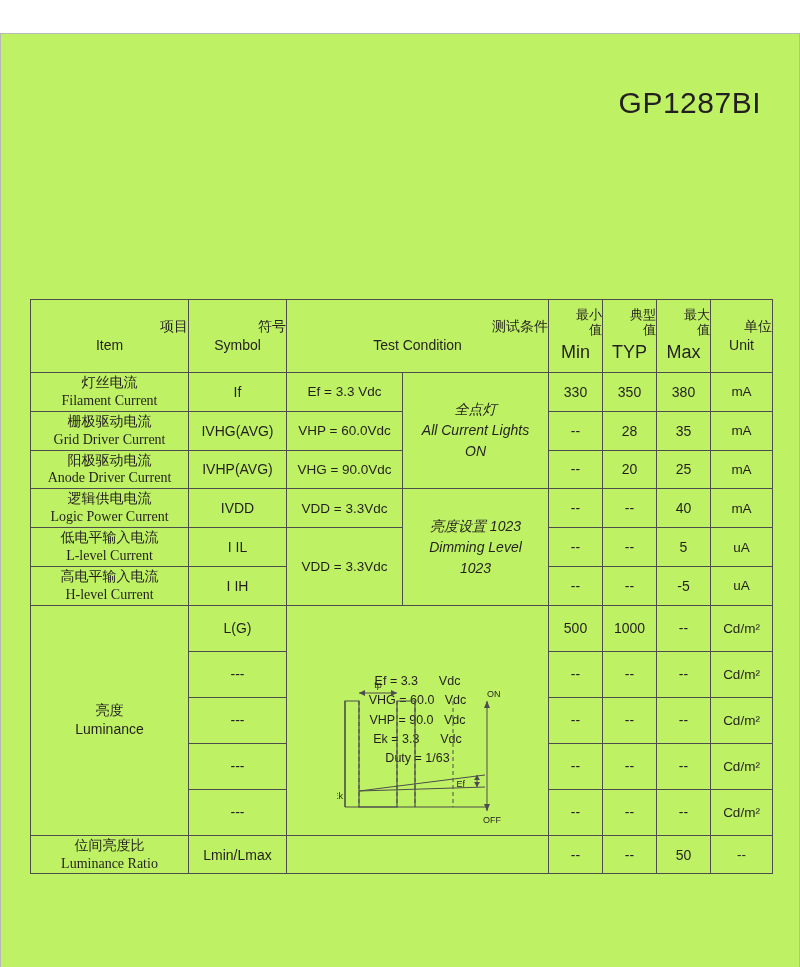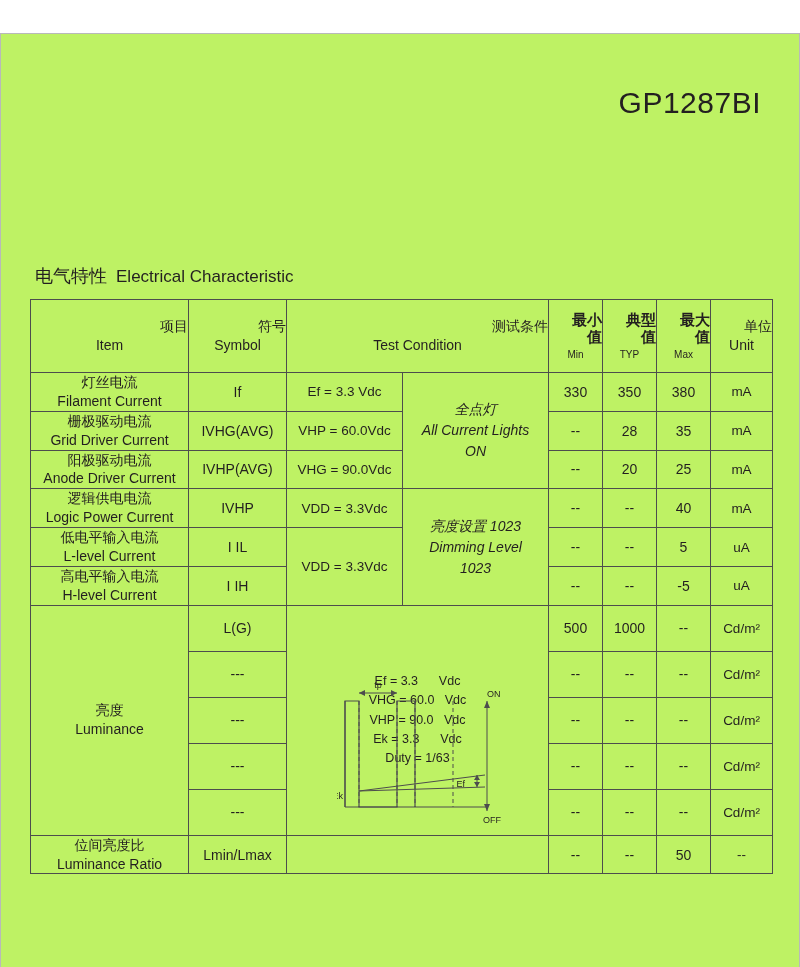--- a/index.html
+++ b/index.html
@@ -72,29 +72,29 @@
   .c-max    { width: 54px; }
   .c-unit   { width: 62px; }
 
   .hdr-cell {
     height: 72px;
     line-height: 1.35;
     font-size: 14px;
   }
   .hdr-cell .cn { display:block; font-size: 14px; text-align: right; }
   .hdr-cell .en { display:block; font-size: 14px; }
-  .hdr-narrow .cn { font-size: 15px; line-height: 1.15; font-weight: bold; }
-  .hdr-narrow .en { font-size: 10px; margin-top: 2px; text-align: center; }
+  .hdr-narrow .cn { font-size: 13px; line-height: 1.15; }
+  .hdr-narrow .en { font-size: 18px; margin-top: 2px; text-align: center; }
 
   .two-line {
     line-height: 1.35;
     font-size: 14px;
   }
   .two-line .cn { display:block; font-size: 14px; }
-  .two-line .en { display:block; font-size: 14px; }
+  .two-line .en { display:block; font-size: 14px; font-family: Liberation Serif, serif; }
 
   .row-h { height: 38px; }
   .sym { font-size: 14px; }
   .cond { font-size: 13.5px; }
   .val { font-size: 14px; }
   .unit { font-size: 13.5px; }
 
   .cond-left {
     text-align: left;
     padding-left: 10px;
@@ -130,24 +130,20 @@
   .lum-label .en { display:block;text-align:center; }
   .dash { font-size: 14px; }
 </style>
 </head>
 <body>
 
 <div class="page">
 
   <div class="doc-title">GP1287BI</div>
 
-  <div class="section-heading">
-    <span class="cn">电气特性</span>
-    <span class="en">Electrical Characteristic</span>
-  </div>
 
   <table class="spec">
     <colgroup>
       <col class="c-item">
         <col class="c-symbol">
         <col class="c-cond-a">
         <col class="c-cond-b">
       <col class="c-min">
         <col class="c-typ">
         <col class="c-max">
@@ -232,21 +228,21 @@
         <td class="val">20</td>
         <td class="val">25</td>
         <td class="unit">mA</td>
       </tr>
 
       <tr class="row-h">
         <td class="two-line">
           <span class="cn">逻辑供电电流</span>
           <span class="en">Logic Power Current</span>
         </td>
-        <td class="sym">IVHP</td>
+        <td class="sym">IVDD</td>
         <td class="cond cond-left">VDD = 3.3Vdc</td>
         <td class="merged-cond" rowspan="3">
           <span class="l">亮度设置  1023</span>
           <span class="l">Dimming Level</span>
           <span class="l">1023</span>
         </td>
         <td class="val">--</td>
         <td class="val">--</td>
         <td class="val">40</td>
         <td class="unit">mA</td>

